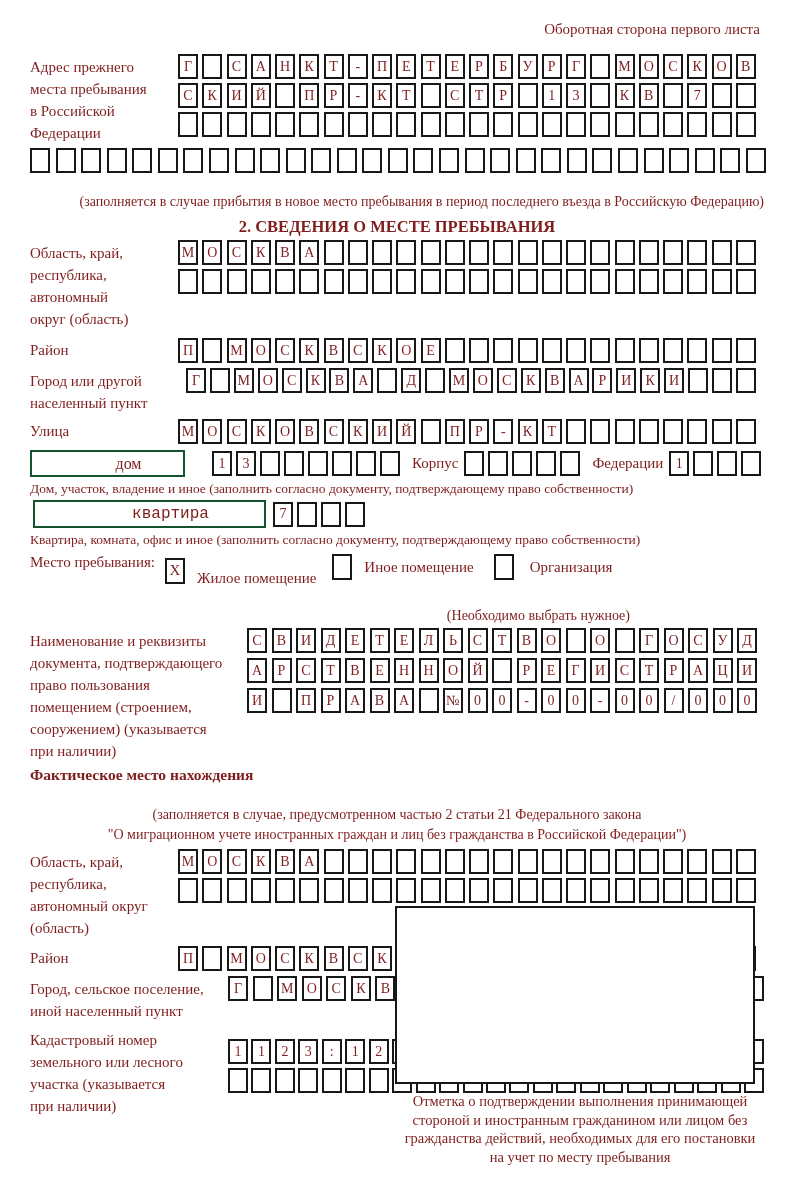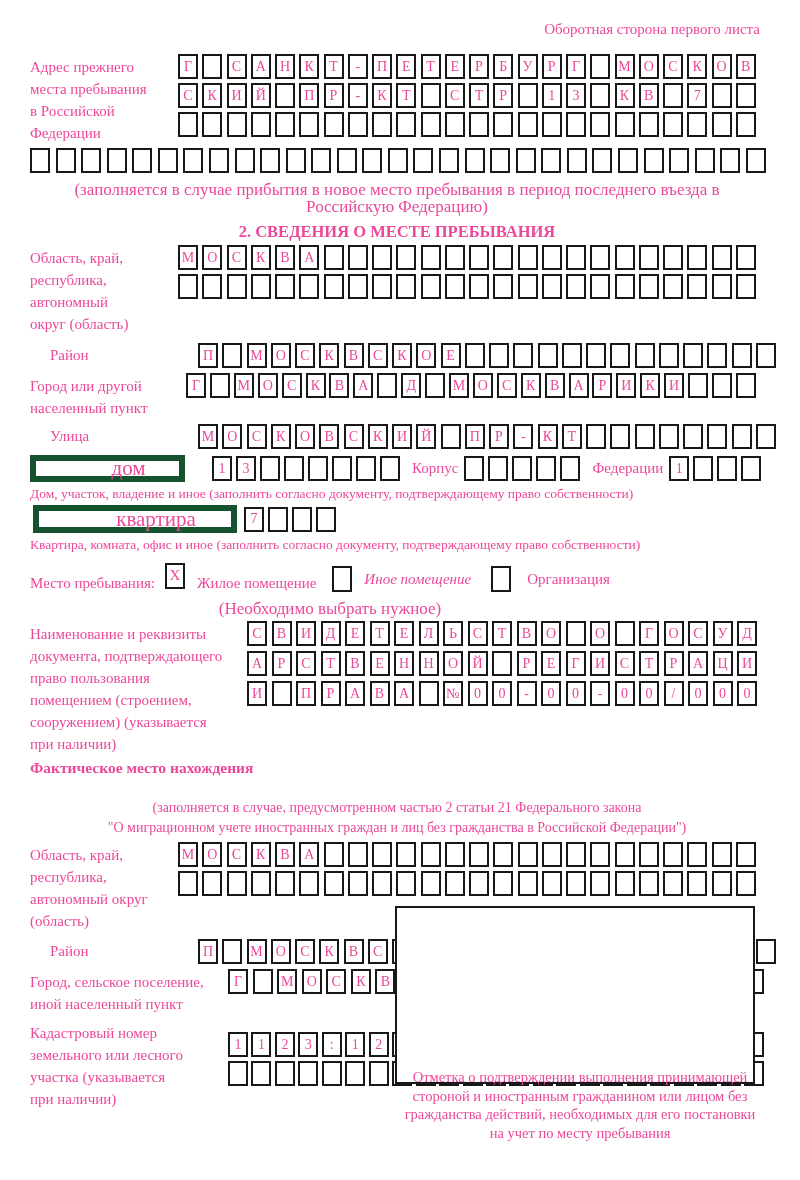--- a/index.html
+++ b/index.html
@@ -2,64 +2,64 @@
 <html><head>
 <meta charset="utf-8">
 <style>
   html,body{margin:0;padding:0;background:#fff;}
   .page{
     position:relative;
     width:800px;height:1180px;
     box-sizing:border-box;
     padding:20px 0 0 30px;
     background:#fff;
-    color:#ec4899;
+    color:#7f1d1d;
     font-family:"Liberation Serif","DejaVu Serif",serif;
     overflow:hidden;
   }
   .hdr-right{width:730px;text-align:right;font-size:15px;line-height:18px;}
   .row-flex{display:flex;align-items:flex-start;margin-top:5px;}
   .lbl{flex:0 0 148px;font-size:15px;line-height:22px;white-space:pre-line;padding-top:2px;}
-  .lbl-one{flex:0 0 148px;font-size:15px;line-height:25px;margin-left:20px;}
+  .lbl-one{flex:0 0 148px;font-size:15px;line-height:25px;}
   .lbl-doc{flex:0 0 217px;font-size:15px;line-height:22px;white-space:pre-line;padding-top:2px;}
   .lbl-wide{flex:0 0 198px;font-size:15px;line-height:22px;white-space:pre-line;padding-top:2px;}
   .rows{display:flex;flex-direction:column;gap:4px;}
   .boxrow{display:flex;justify-content:space-between;}
   .r24{width:578px;}
   .r24i{width:570px;margin-left:8px;}
   .r22{width:536px;}
   .r23{width:536px;}
   .r21{width:510px;}
   .fullrow{width:736px;margin-top:4px;}
   .cell{
     width:20px;height:25px;box-sizing:border-box;
     border:2px solid #181818;background:#fff;
     display:inline-flex;align-items:center;justify-content:center;
     font-size:14px;line-height:1;flex:0 0 auto;
   }
-  .note-c{width:734px;text-align:center;font-size:17px;line-height:17px;margin-top:8px;}
+  .note-c{width:734px;text-align:right;font-size:14px;line-height:17px;margin-top:20px;}
   .note-l{font-size:13.5px;line-height:17px;margin-top:3px;}
   .sec-title{width:734px;text-align:center;font-weight:bold;font-size:16.5px;margin-top:7px;}
   .dom-line{display:flex;align-items:center;margin-top:6px;}
-  .labelbox{box-sizing:border-box;border:6px solid #14532d;display:flex;align-items:center;justify-content:center;font-size:21px;padding-left:42px;}
+  .labelbox{box-sizing:border-box;border:2px solid #14532d;display:flex;align-items:center;justify-content:center;font-size:16px;padding-left:42px;}
   .lb-dom{width:155px;height:27px;}
-  .lb-kv{width:204px;height:28px;margin-left:3px;}
+  .lb-kv{width:233px;height:28px;margin-left:3px;font-family:Liberation Mono, monospace;}
   .cells-inline{display:flex;gap:4px;}
   .ml27{margin-left:27px}.ml7{margin-left:7px}
   .inl-lbl{font-size:15px;margin-left:12px;margin-right:6px;}
-  .mesto-line{display:flex;align-items:flex-end;margin-top:6px;font-size:15px;}
+  .mesto-line{display:flex;align-items:flex-start;margin-top:6px;font-size:15px;}
   .chk{width:20px;height:26px;box-sizing:border-box;border:2px solid #181818;
        display:inline-flex;align-items:center;justify-content:center;font-size:15px;flex:0 0 auto;}
   .opt{display:flex;align-items:center;}
   .fact-title{width:734px;text-align:left;font-weight:bold;font-size:15.5px;margin-top:4px;}
   .fact-note{width:734px;text-align:center;font-size:14px;line-height:20px;white-space:pre-line;margin-top:21px;}
   .kad-rows{padding-top:12px;}
   .stamp-box{position:absolute;left:395px;top:906px;width:360px;height:178px;
              box-sizing:border-box;border:2px solid #181818;background:#fff;}
-  .stamp-note{position:absolute;left:378px;top:1068px;width:404px;
+  .stamp-note{position:absolute;left:378px;top:1092px;width:404px;
               text-align:center;font-size:14.5px;line-height:18.5px;white-space:pre-line;}
 </style>
 </head>
 <body>
 
 <div class="page">
 
   <div class="hdr-right">Оборотная сторона первого листа</div>
 
   <div class="row-flex" style="margin-top:16px;">
@@ -377,21 +377,21 @@
   <div class="note-l">Квартира, комната, офис и иное (заполнить согласно документу, подтверждающему право собственности)</div>
 
   <div class="mesto-line">
     <span>Место пребывания:</span>
     <span class="opt" style="margin-left:10px;">
       <span class="chk">X</span>
       <span style="margin-left:12px;margin-top:16px;">Жилое помещение</span>
     </span>
     <span class="opt" style="margin-left:16px;">
       <span class="chk"></span>
-      <span style="margin-left:12px;font-style:italic;">Иное помещение</span>
+      <span style="margin-left:12px;">Иное помещение</span>
     </span>
     <span class="opt" style="margin-left:20px;">
       <span class="chk"></span>
       <span style="margin-left:16px;">Организация</span>
     </span>
   </div>
   <div class="note-c" style="width:600px;">(Необходимо выбрать нужное)</div>
 
   <div class="row-flex" style="margin-top:4px;">
     <div class="lbl-doc">Наименование и реквизиты

